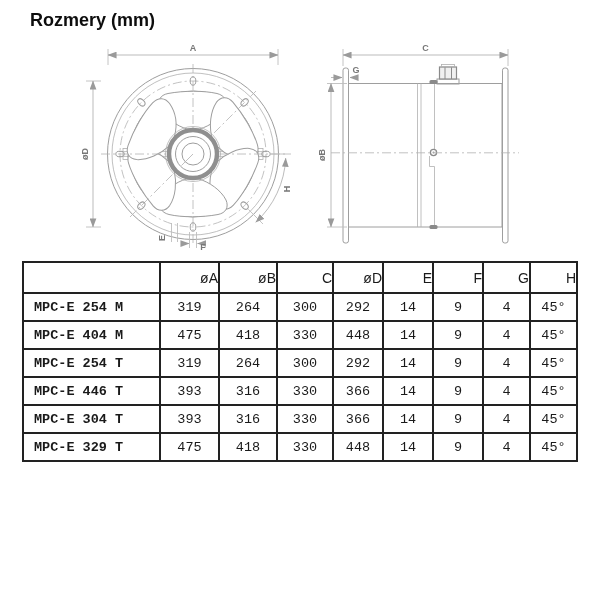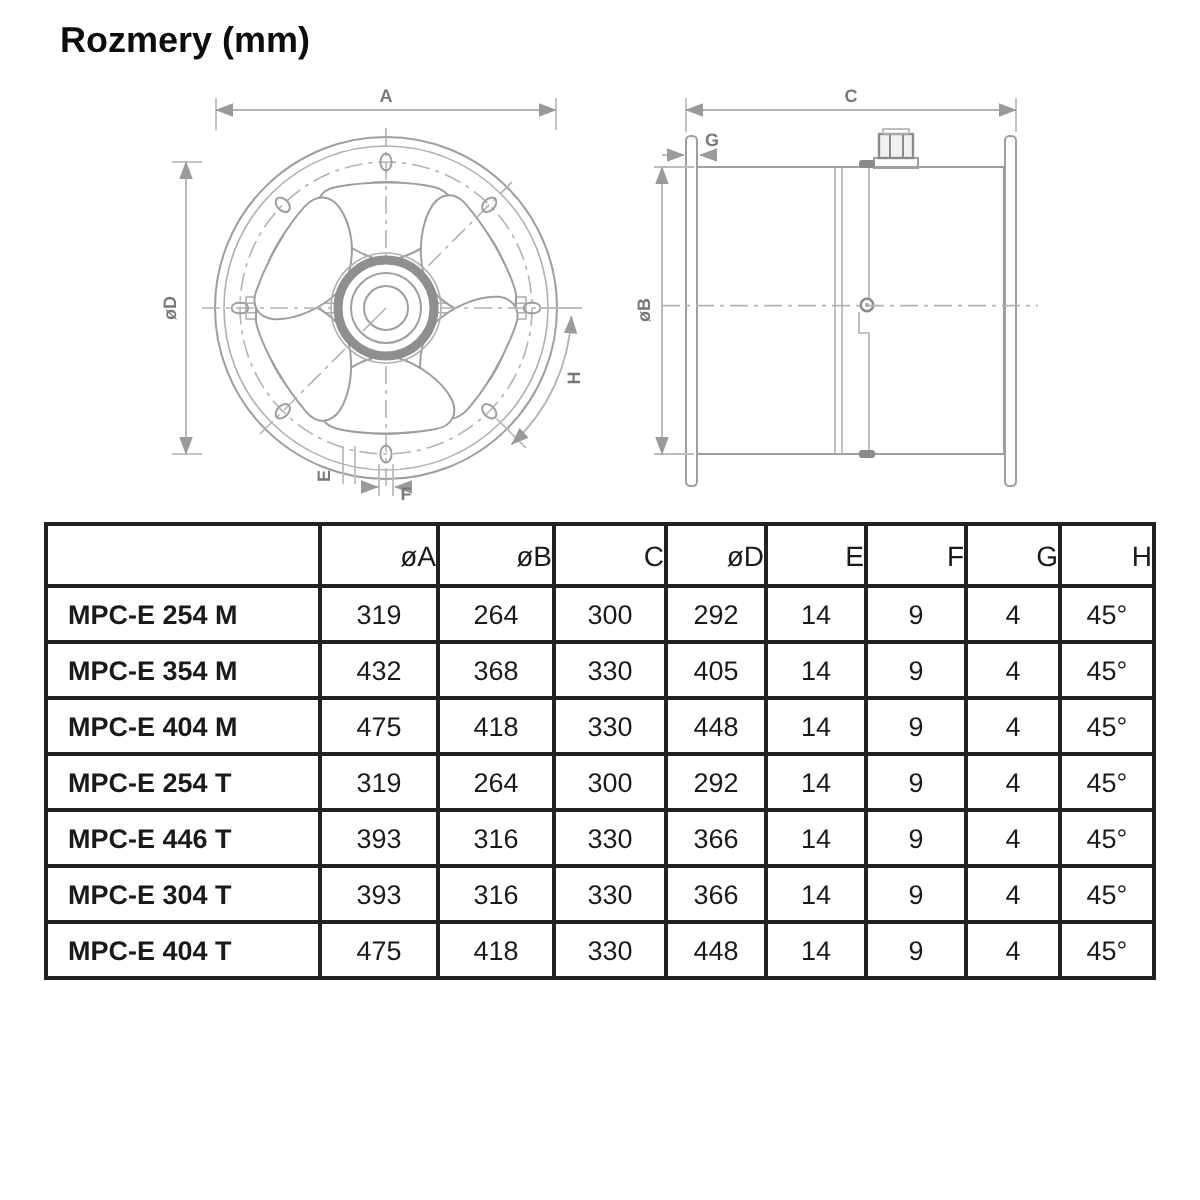--- a/index.html
+++ b/index.html
@@ -7,21 +7,21 @@
         font-family:"Liberation Sans", sans-serif;}
   .title{position:absolute;left:30px;top:10px;font-size:18px;font-weight:bold;color:#0d0d0d;}
   .drawings{position:absolute;left:0;top:0;width:600px;height:260px;}
   
   .dims-table{position:absolute;left:22px;top:261px;width:554px;border-collapse:collapse;table-layout:fixed;}
   .dims-table th,.dims-table td{
       border-top:2px solid #222;border-bottom:2px solid #222;
       border-left:2px solid #222;border-right:2px solid #222;
       padding:0;color:#1a1a1a;overflow:hidden;white-space:nowrap;}
   .dims-table thead th{height:29px;font-size:14px;font-weight:normal;text-align:right;vertical-align:middle;}
-  .dims-table tbody tr{height:28px;}
+  .dims-table tbody tr{height:28px;font-family:Liberation Mono, monospace;}
   .dims-table tbody th{font-size:13.5px;font-weight:bold;text-align:left;padding-left:10px;vertical-align:middle;}
   .dims-table tbody td{font-size:13.5px;text-align:center;vertical-align:middle;}
   
   .geo{stroke:#9e9e9e;stroke-width:1;fill:none;}
   .geo-thin{stroke:#b0b0b0;stroke-width:0.8;fill:none;}
   .cline{stroke:#b3b3b3;stroke-width:0.8;fill:none;stroke-dasharray:9 3 2 3;}
   .dim{stroke:#b3b3b3;stroke-width:0.9;fill:none;}
   .ext{stroke:#bdbdbd;stroke-width:0.9;fill:none;}
   .dimlabel{font-family:"Liberation Sans",sans-serif;font-size:9px;font-weight:600;fill:#787878;}
 </style>
@@ -217,31 +217,20 @@
         <td>319</td>
         <td>264</td>
         <td>300</td>
         <td>292</td>
         <td>14</td>
         <td>9</td>
         <td>4</td>
         <td>45°</td>
       </tr>
       <tr>
-        <th>MPC-E 354 M</th>
-        <td>432</td>
-        <td>368</td>
-        <td>330</td>
-        <td>405</td>
-        <td>14</td>
-        <td>9</td>
-        <td>4</td>
-        <td>45°</td>
-      </tr>
-      <tr>
         <th>MPC-E 404 M</th>
         <td>475</td>
         <td>418</td>
         <td>330</td>
         <td>448</td>
         <td>14</td>
         <td>9</td>
         <td>4</td>
         <td>45°</td>
       </tr>
@@ -272,21 +261,21 @@
         <td>393</td>
         <td>316</td>
         <td>330</td>
         <td>366</td>
         <td>14</td>
         <td>9</td>
         <td>4</td>
         <td>45°</td>
       </tr>
       <tr>
-        <th>MPC-E 404 T</th>
+        <th>MPC-E 329 T</th>
         <td>475</td>
         <td>418</td>
         <td>330</td>
         <td>448</td>
         <td>14</td>
         <td>9</td>
         <td>4</td>
         <td>45°</td>
       </tr>
     </tbody>

